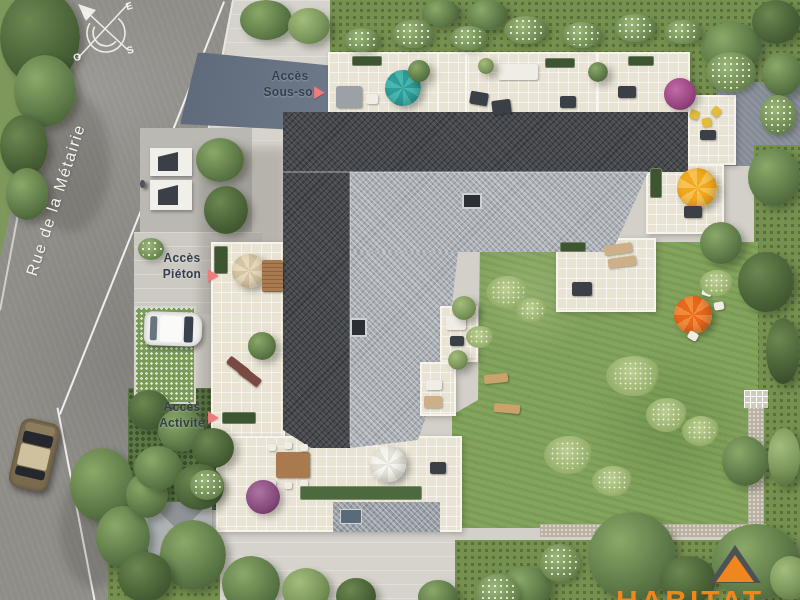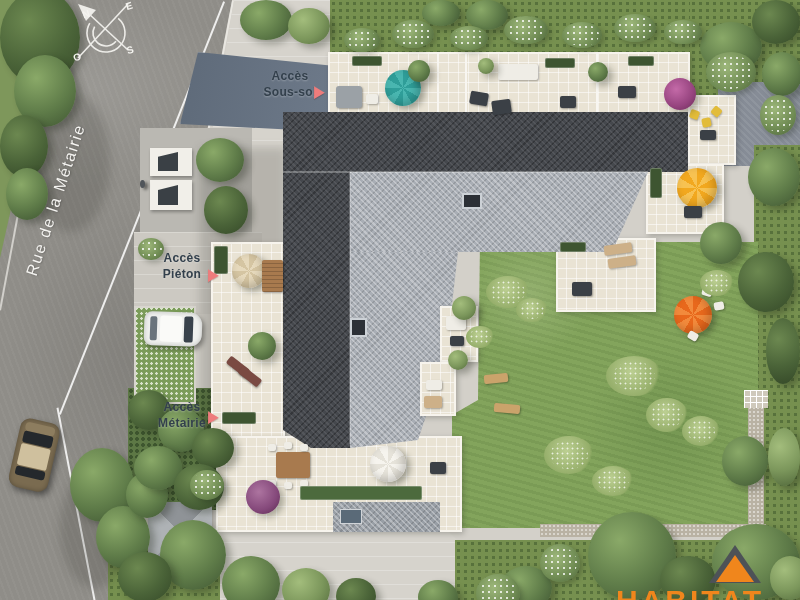--- a/index.html
+++ b/index.html
@@ -348,21 +348,21 @@
   <span class="arr" style="left:314px;top:83px">▶</span>
 
   <div class="lab" style="left:148px;top:250px;width:68px">
     <div>Accès</div>
     <div>Piéton</div>
   </div>
   <span class="arr" style="left:208px;top:266px">▶</span>
 
   <div class="lab" style="left:146px;top:399px;width:72px">
     <div>Accès</div>
-    <div>Métairie</div>
+    <div>Activité</div>
   </div>
   <span class="arr" style="left:208px;top:408px">▶</span>
 
   <svg class="abs" style="left:709px;top:545px;width:52px;height:38px" viewBox="0 0 52 38">
     <polygon points="26,0 52,38 0,38" fill="#4d5257"></polygon>
     <polygon points="26,10 45,37 7,37" fill="#f0861c"></polygon>
   </svg>
   <div class="logo2">HABITAT</div>
 
 </div>

